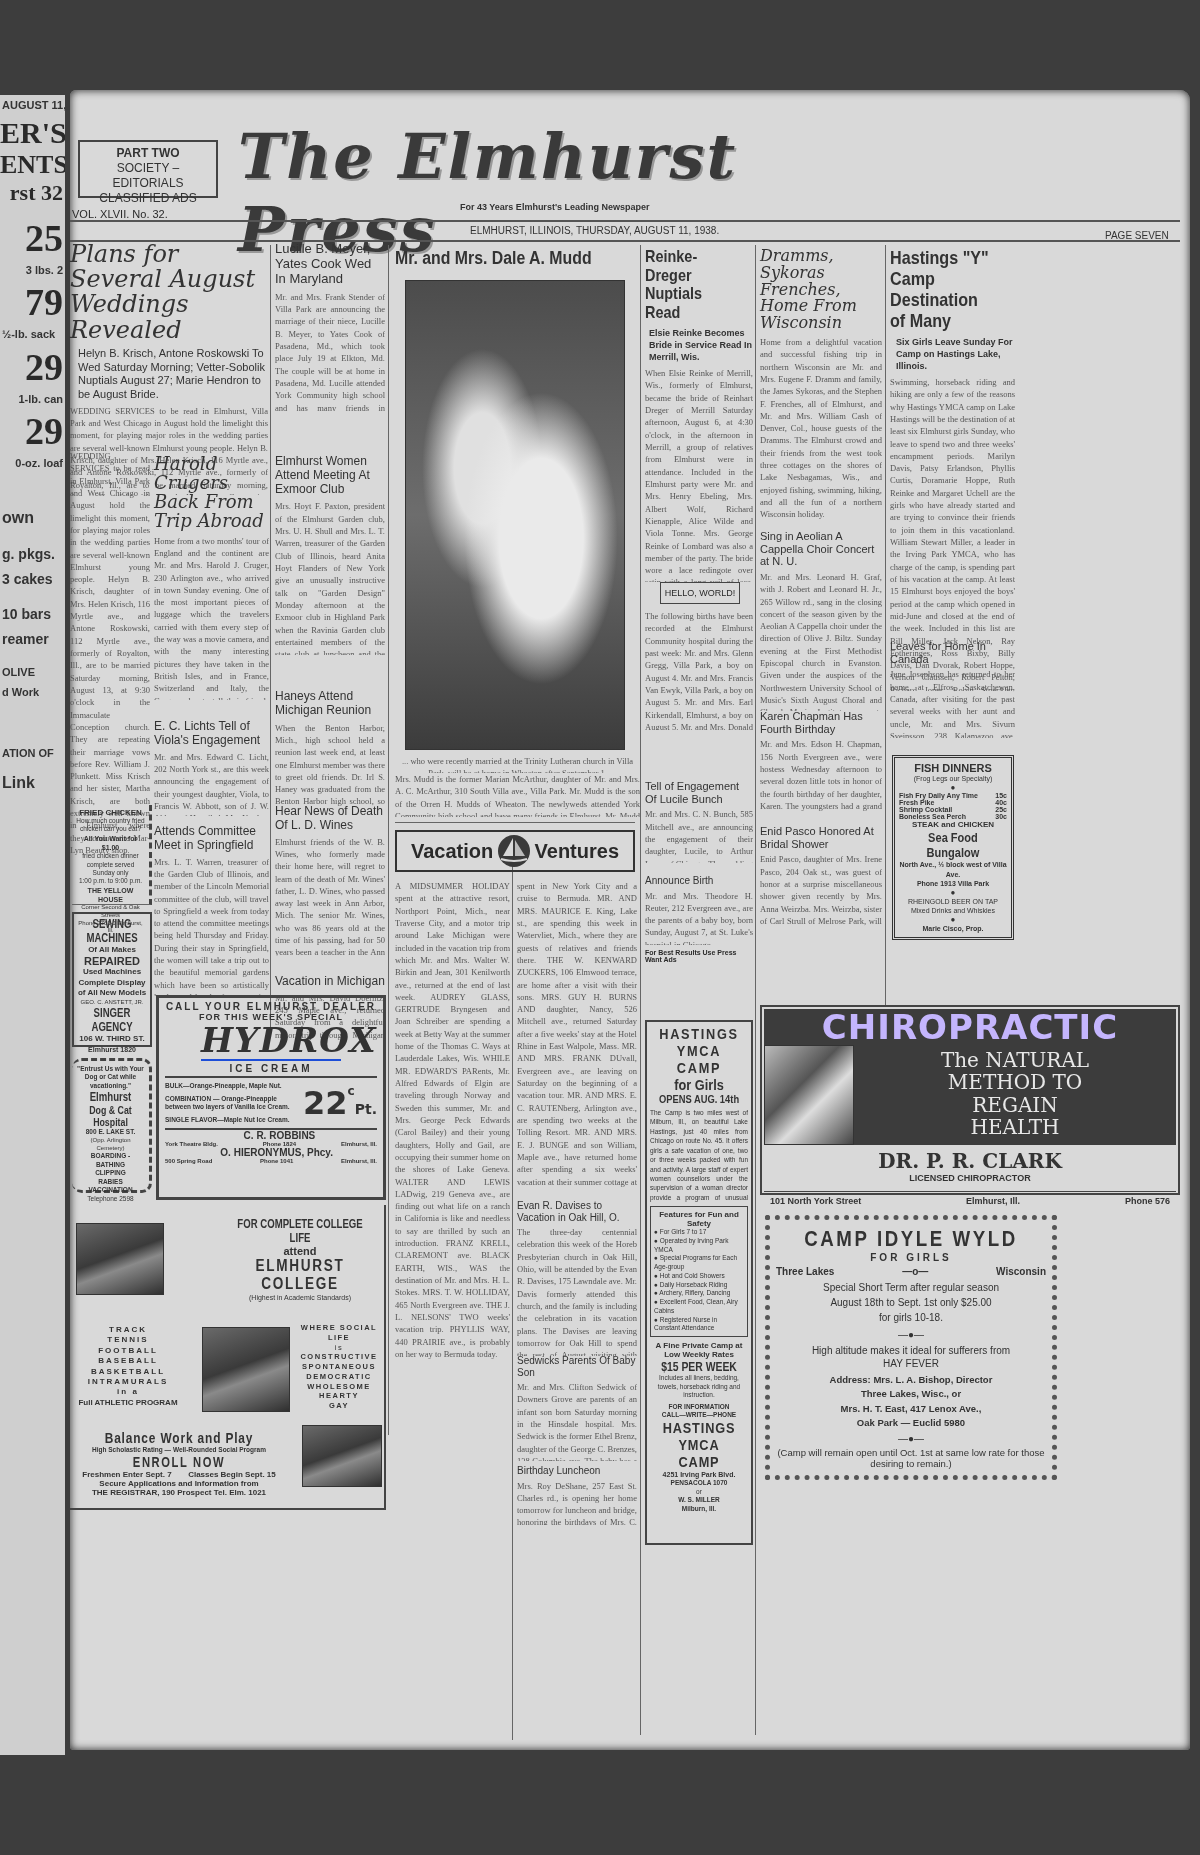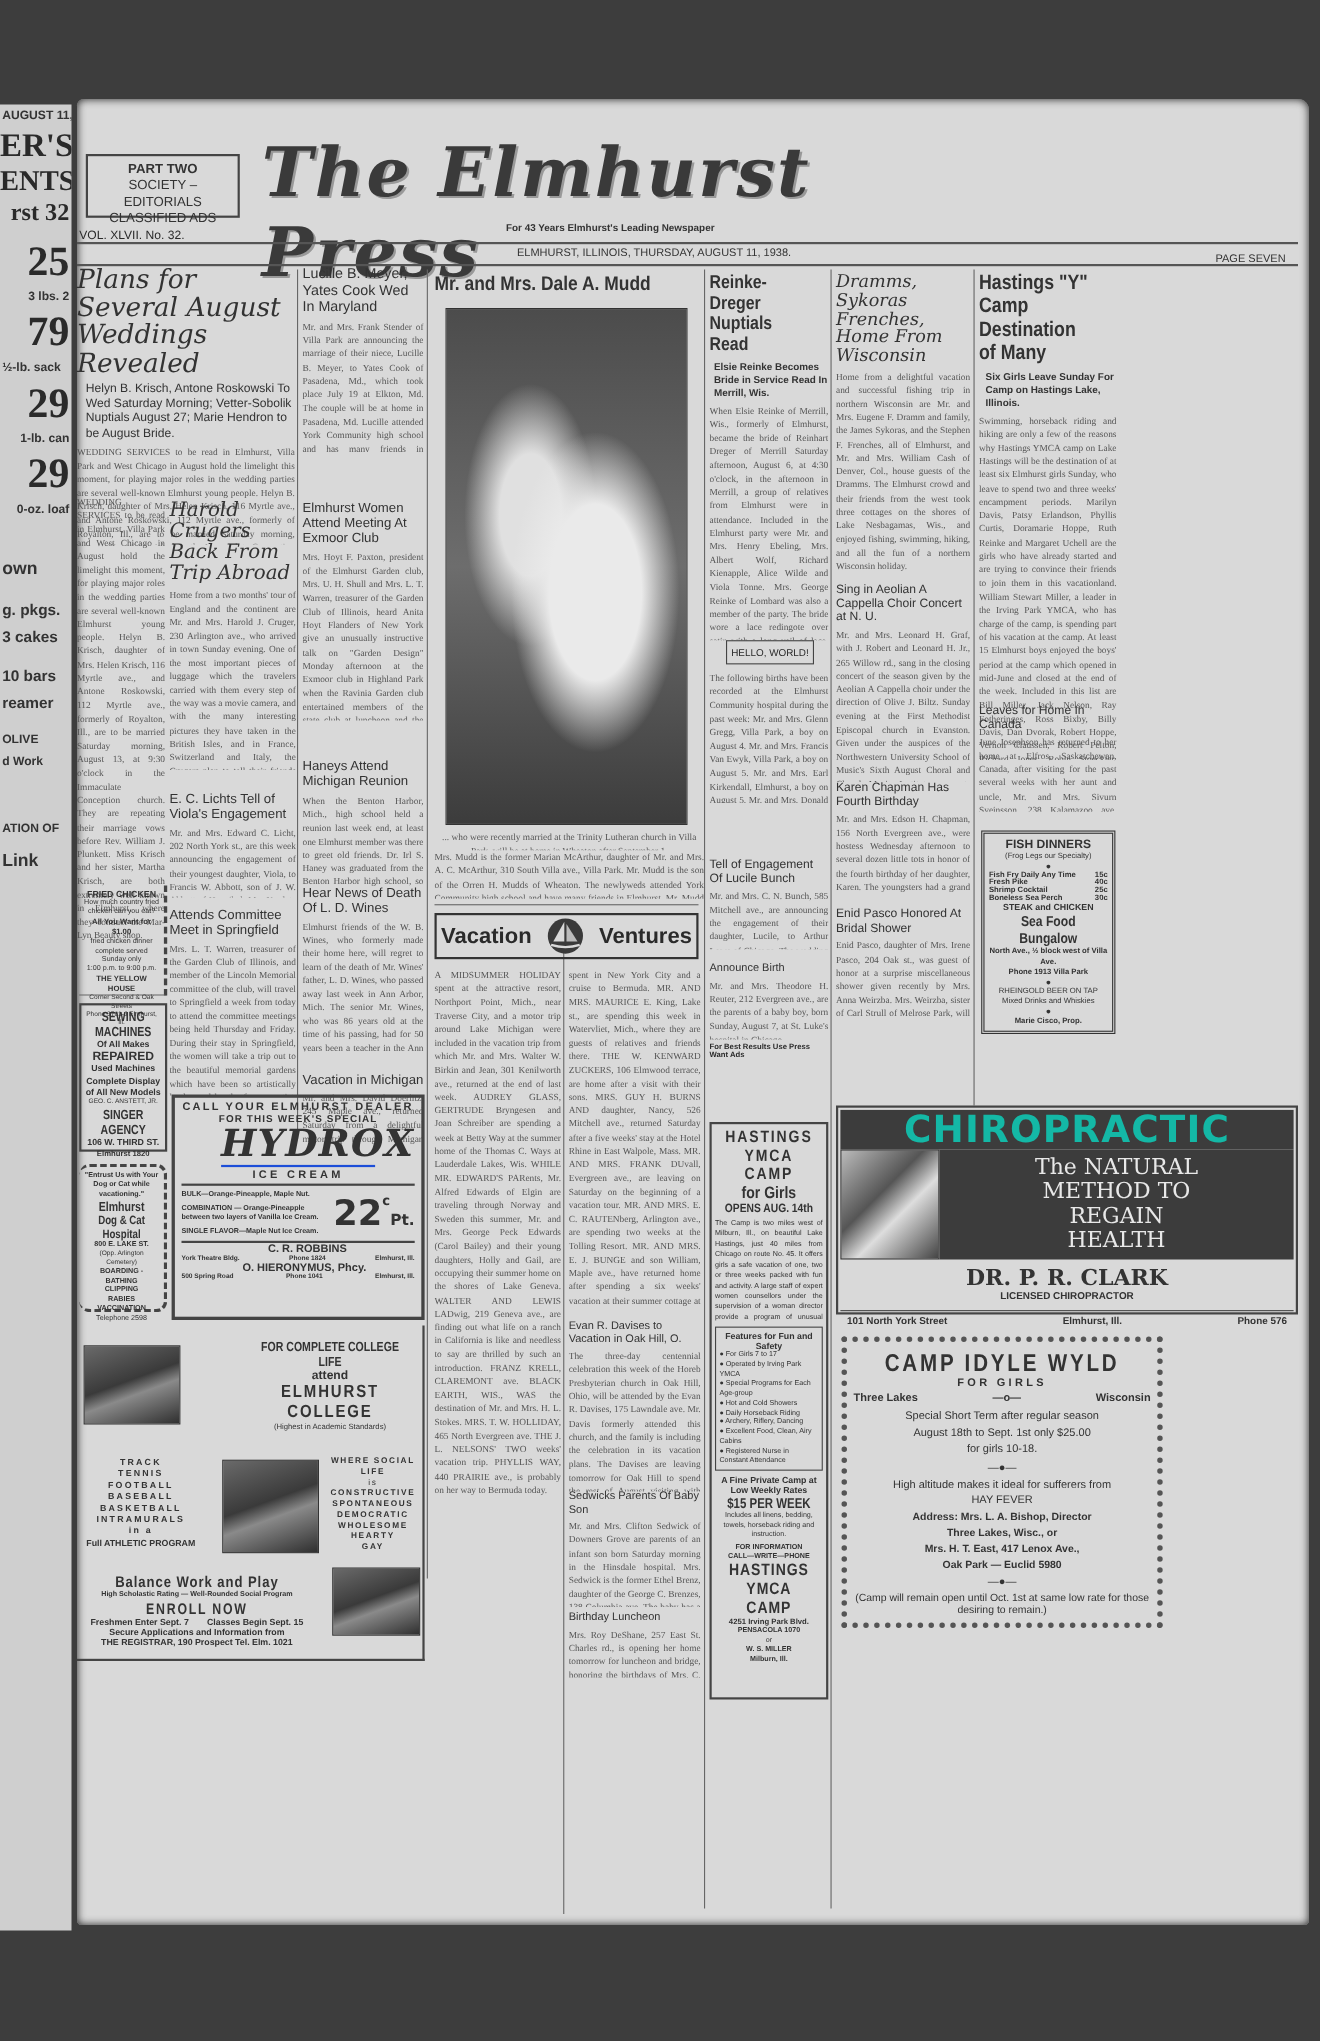--- a/index.html
+++ b/index.html
@@ -21,21 +21,21 @@
 .deck{font:14px "Liberation Sans",sans-serif;color:#333;line-height:1.25}
 .deckb{font:bold 12px "Liberation Sans",sans-serif;color:#333;line-height:1.35}
 .body{font:8.5px "Liberation Serif",serif;color:#555;line-height:1.45;text-align:justify;overflow:hidden}
 .photo{background:linear-gradient(160deg,#6a6a6a,#3a3a3a 45%,#8a8a8a 60%,#2f2f2f);border:1px solid #333}
 .bridal{position:absolute;background:radial-gradient(ellipse at 62% 55%,#eaeaea 0 22%,transparent 40%),radial-gradient(ellipse at 35% 40%,#e0e0e0 0 14%,transparent 30%),linear-gradient(180deg,#4c4c4c,#6d6d6d 50%,#3c3c3c)}
 .ad{position:absolute;border:2px solid #444;text-align:center;font-family:"Liberation Sans",sans-serif;color:#333}
 .wavy{border:3px dashed #444;border-radius:10px}
 .dotted{border:5px dotted #555}
 .cap{font:bold 12px "Liberation Sans",sans-serif;letter-spacing:1px}
 .small{font:9px "Liberation Sans",sans-serif;line-height:1.3}
-.chiro-top{background:#3c3c3c;color:#14b8a6;font:bold 34px "DejaVu Sans",sans-serif;letter-spacing:1px}
+.chiro-top{background:#3c3c3c;color:#c4b5fd;font:bold 34px "DejaVu Sans",sans-serif;letter-spacing:1px}
 </style>
 </head>
 <body>
 
 <div class="scanbg"></div>
 
 <div class="strip">
   <div class="txt">AUGUST 11, 19</div>
   <div class="big" style="font-size:30px">ER'S</div>
   <div class="big" style="font-size:26px">ENTS'</div>
@@ -129,21 +129,21 @@
   </div>
 
   <div class="abs" style="left:325px;top:158px;width:240px">
     <div class="h-sans" style="font-weight:bold;font-size:18px;transform:scaleX(.88);transform-origin:left">Mr. and Mrs. Dale A. Mudd</div>
   </div>
   <div class="bridal" style="left:335px;top:190px;width:220px;height:470px;border:1px solid #333"></div>
   <div class="abs body" style="left:325px;top:665px;width:245px;height:18px;text-align:center">... who were recently married at the Trinity Lutheran church in Villa Park, will be at home in Wheaton after September 1.</div>
   <div class="abs body" style="left:325px;top:683px;width:245px;height:44px">Mrs. Mudd is the former Marian McArthur, daughter of Mr. and Mrs. A. C. McArthur, 310 South Villa ave., Villa Park. Mr. Mudd is the son of the Orren H. Mudds of Wheaton. The newlyweds attended York Community high school and have many friends in Elmhurst. Mr. Mudd is assistant to Paul M. Ireland, Boy Scout executive for the DuPage area.</div>
   <div class="rule rule1" style="left:325px;top:732px;width:240px"></div>
 
-  <div class="abs" style="left:325px;top:740px;width:240px;height:42px;border:2px solid #333;display:flex;align-items:center;justify-content:space-between;padding:0 4px">
+  <div class="abs" style="left:325px;top:740px;width:240px;height:42px;border:2px solid #333;display:flex;align-items:center;justify-content:space-between;padding:0 14px">
     <span style="font:bold 20px 'Liberation Sans',sans-serif">Vacation</span>
     <span style="display:inline-block;width:38px;height:34px">
       <svg width="38" height="34" viewBox="0 0 38 34">
           <circle cx="19" cy="17" r="16" fill="#3a3a3a"></circle>
           <path d="M18 4 L18 22 L8 22 Z" fill="#d9d9d9"></path>
           <path d="M20 6 L20 22 L30 22 Z" fill="#bbb"></path>
           <path d="M6 25 Q19 29 32 25" stroke="#d9d9d9" stroke-width="2" fill="none"></path>
         </svg>
     </span>
     <span style="font:bold 20px 'Liberation Sans',sans-serif">Ventures</span>

